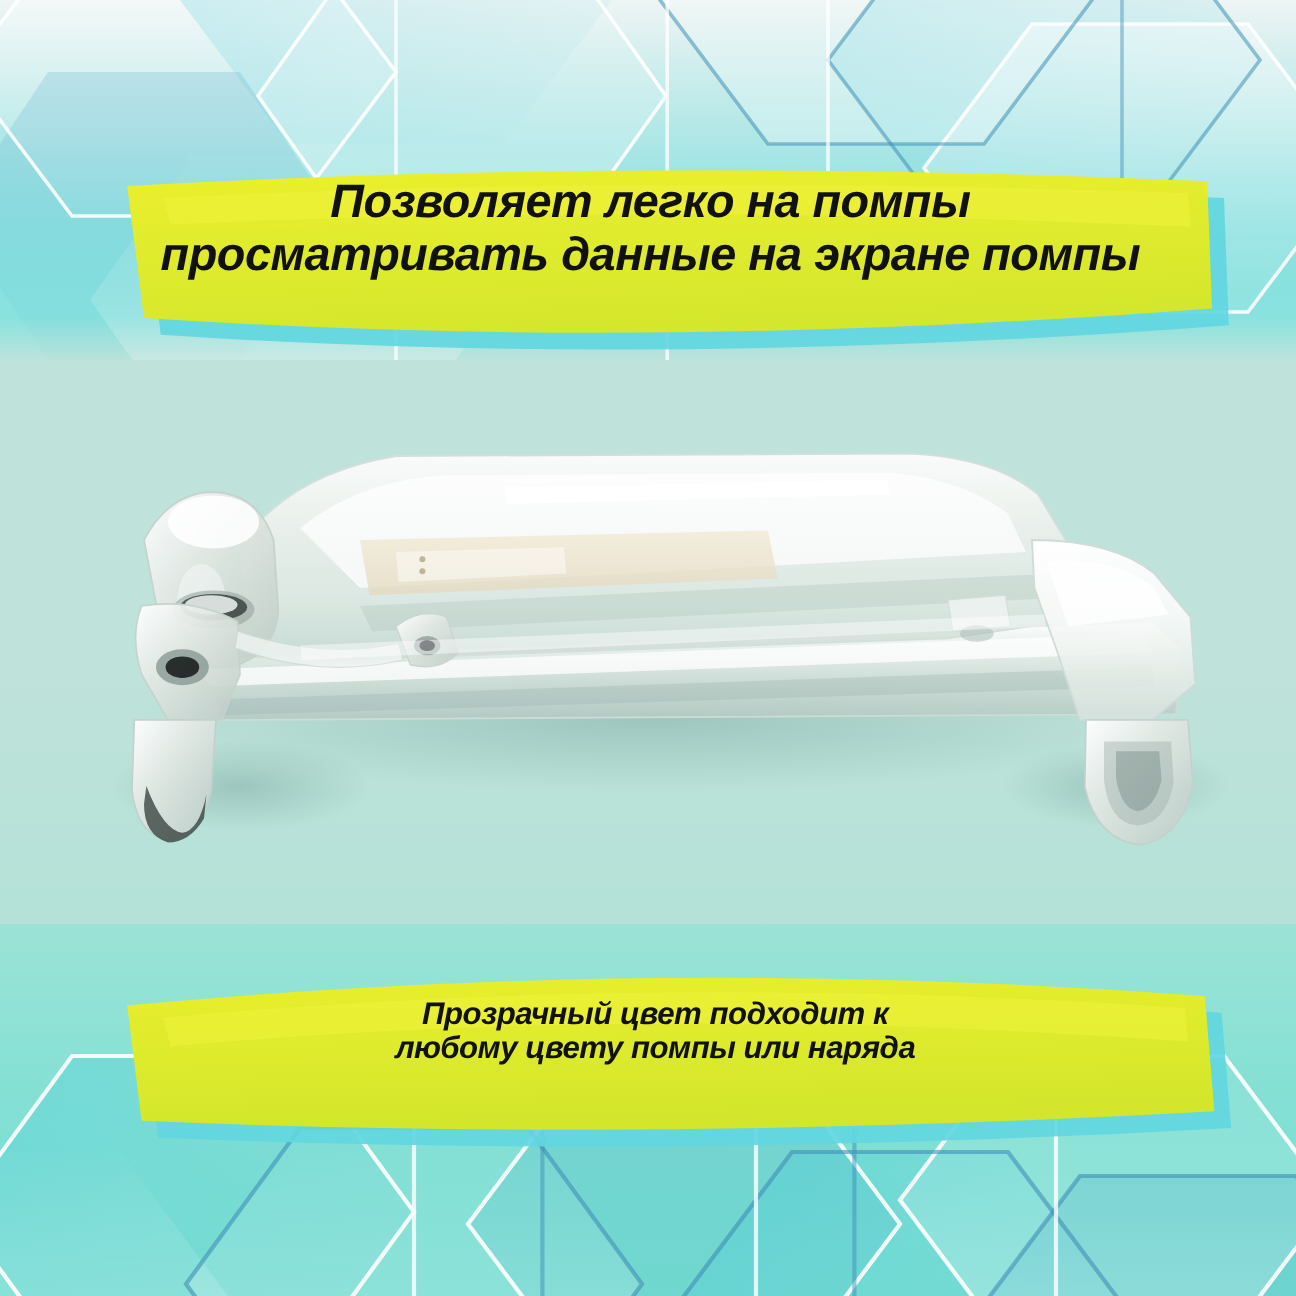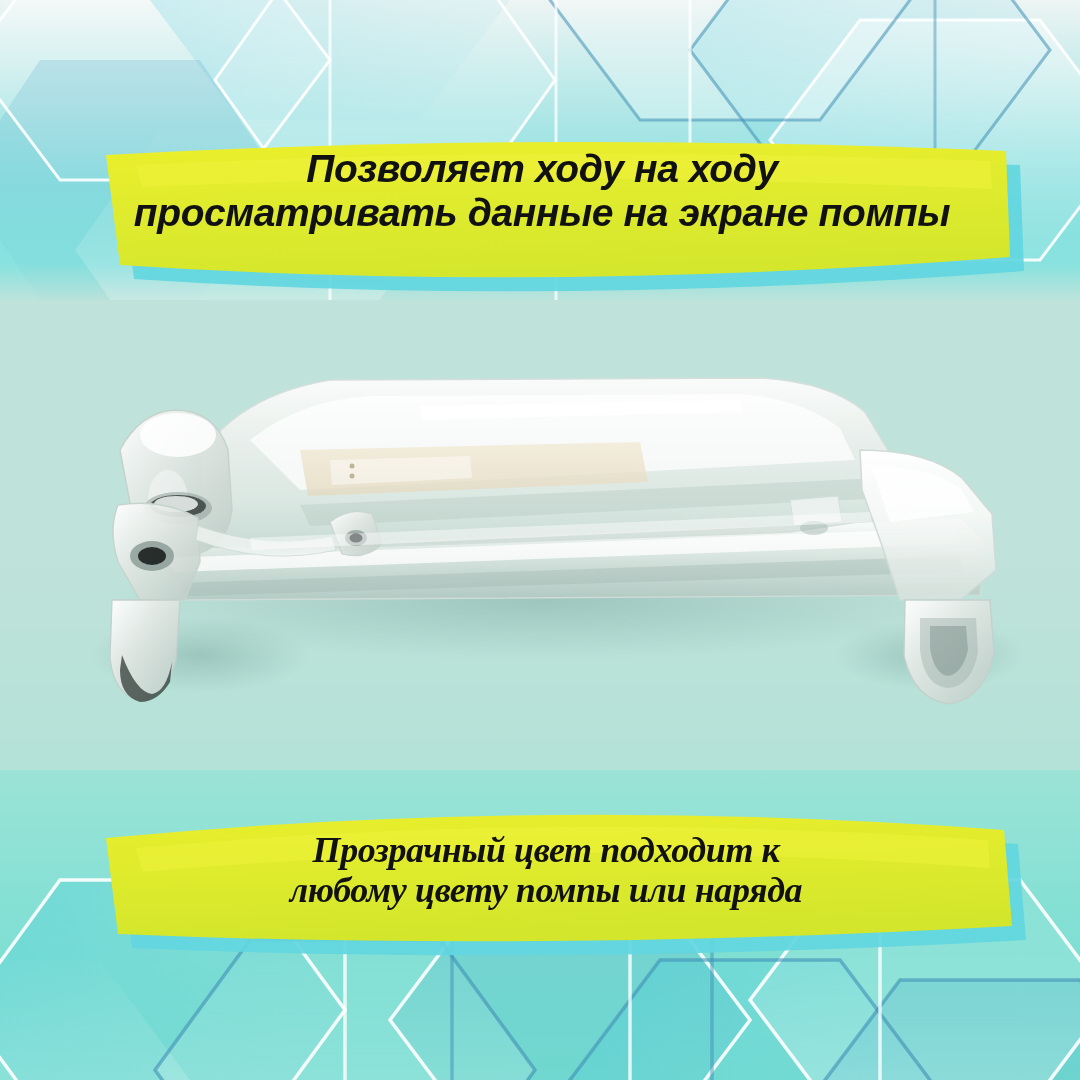--- a/index.html
+++ b/index.html
@@ -101,22 +101,21 @@
   }
 
   #banner-bottom {
     left: 66px;
     top: 800px;
     width: 960px;
     height: 160px;
   }
   #banner-bottom .banner-text {
     top: 30px;
-    font-size: 36px;
-    font-family: Liberation Serif, serif;
+    font-size: 26px;
   }
 </style>
 </head>
 <body>
 
 <div id="poster">
 
   <div class="bg-base"></div>
   <div class="bg-cyanwash"></div>
 
@@ -310,21 +309,21 @@
           <stop offset="100%" stop-color="#d5e72c"></stop>
         </linearGradient>
       </defs>
 
       <path d="M44,30 Q480,6 944,26 L948,132 Q480,168 58,140 Z" fill="#62d6e0" opacity="0.92" transform="translate(14,14)"></path>
 
       <path d="M44,30 Q480,6 944,26 L948,132 Q480,168 58,140 Z" fill="url(#yTop)"></path>
 
       <path d="M74,40 Q480,20 928,36 L930,64 Q480,44 80,62 Z" fill="#f0f33c" opacity="0.55"></path>
     </svg>
-    <div class="banner-text">Позволяет ходу на ходу
+    <div class="banner-text">Позволяет легко на помпы
 просматривать данные на экране помпы</div>
   </div>
 
   <div class="banner" id="banner-bottom">
     <svg viewBox="0 0 960 160" preserveAspectRatio="none">
       <defs>
         <linearGradient id="yBot" x1="0" y1="0" x2="0.2" y2="1">
           <stop offset="0%" stop-color="#e9ee2b"></stop>
           <stop offset="45%" stop-color="#dfeb2d"></stop>
           <stop offset="100%" stop-color="#d3e62b"></stop>

